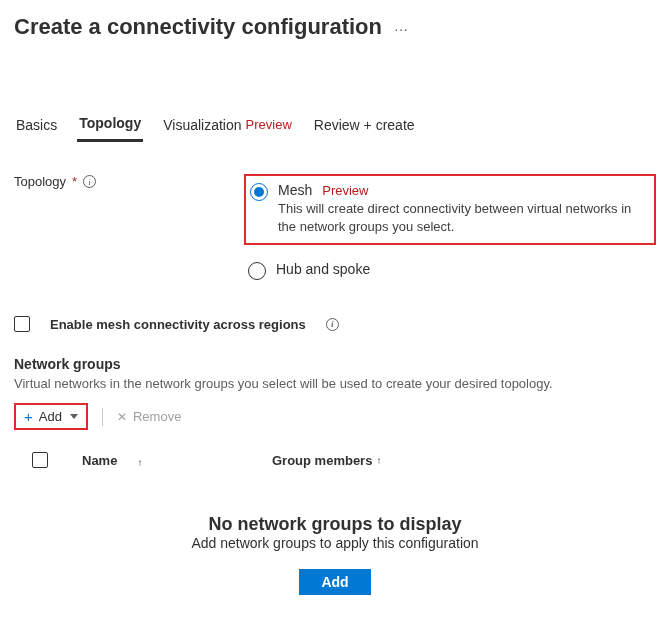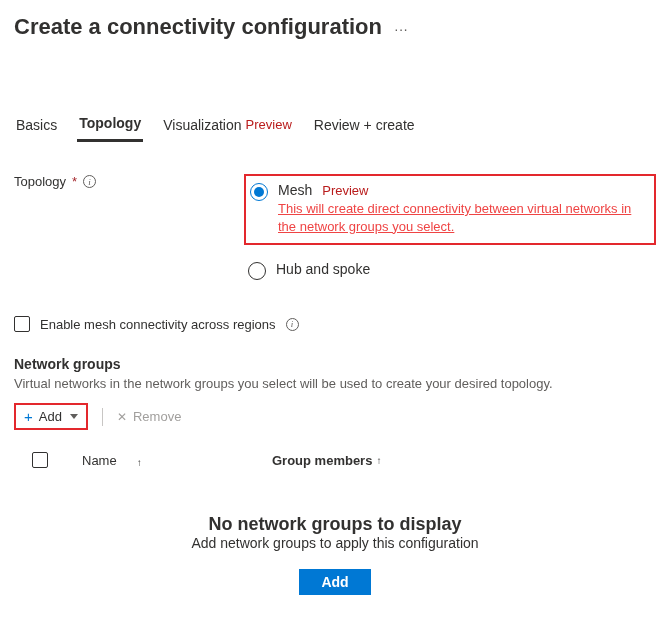--- a/index.html
+++ b/index.html
@@ -37,42 +37,42 @@
   .radio-option { display:flex; gap:10px; padding:6px 8px 8px 4px; margin-bottom:10px; }
   .highlight-box { border:2px solid #e3282d; }
   .radio {
     width:18px; height:18px; border:1px solid #323130; border-radius:50%;
     display:flex; align-items:center; justify-content:center; flex-shrink:0; margin-top:1px;
   }
   .radio.selected { border-color:#0078d4; }
   .radio.selected::after { content:""; width:10px; height:10px; border-radius:50%; background:#0078d4; display:block; }
   .radio-label-row { display:flex; align-items:center; gap:6px; }
   .radio-label { font-size:14px; color:#323130; }
-  .radio-desc { font-size:13px; color:#ef4444; line-height:1.35; margin-top:2px;text-decoration:underline; }
+  .radio-desc { font-size:13px; color:#404040; line-height:1.35; margin-top:2px; }
 
   
-  .checkbox-row { display:flex; align-items:center; gap:10px; margin-top:18px; }
+  .checkbox-row { display:flex; align-items:center; gap:20px; margin-top:18px;font-weight:bold; }
   .chk { width:16px; height:16px; border:1px solid #323130; border-radius:2px; }
 
   
   .section-title { font-weight:600; font-size:14px; margin-top:24px; }
   .section-desc { color:#605e5c; font-size:13px; margin-top:4px; }
 
   .toolbar { display:flex; align-items:center; gap:10px; margin-top:12px; }
   .add-btn { display:flex; align-items:center; gap:6px; border:2px solid #e3282d; padding:4px 8px; cursor:pointer; }
   .plus-icon { color:#0078d4; font-size:15px; font-weight:400; line-height:1; }
   .chev-down { width:0;height:0;border-left:4px solid transparent;border-right:4px solid transparent;border-top:5px solid #605e5c; margin-left:2px; }
   .sep { width:1px; height:18px; background:#c8c6c4; margin:0 4px; }
   .remove-btn { display:flex; align-items:center; gap:6px; color:#a19f9d; cursor:default; }
   .x-icon { font-size:12px; color:#a19f9d; }
 
   
   .table-head { display:flex; align-items:center; gap:16px; margin-top:22px; padding: 0 4px 10px 4px; }
   .hchk { width:16px; height:16px; border:1px solid #323130; border-radius:2px; margin-left:14px; }
-  .col-name { margin-left:18px; width:174px; font-size:13px; font-weight:400; display:flex; align-items:flex-end; gap:20px; }
+  .col-name { margin-left:18px; width:174px; font-size:13px; font-weight:700; display:flex; align-items:flex-end; gap:20px; }
   .col-members { font-size:13px; font-weight:600; display:flex; align-items:center; gap:4px;}
   .sort-arrow { font-size:10px;}
 
   
   .empty { text-align:center; margin-top:36px; }
   .empty-title { font-size:18px; color:#323130; font-weight:600;}
   .empty-desc { font-size:14px; color:#323130; }
   .empty-add { margin-top:18px; display:inline-block; background:#0078d4; color:#fff; padding:5px 22px; font-size:14px; font-weight:600; border:none; cursor:pointer; }
 
 </style>

